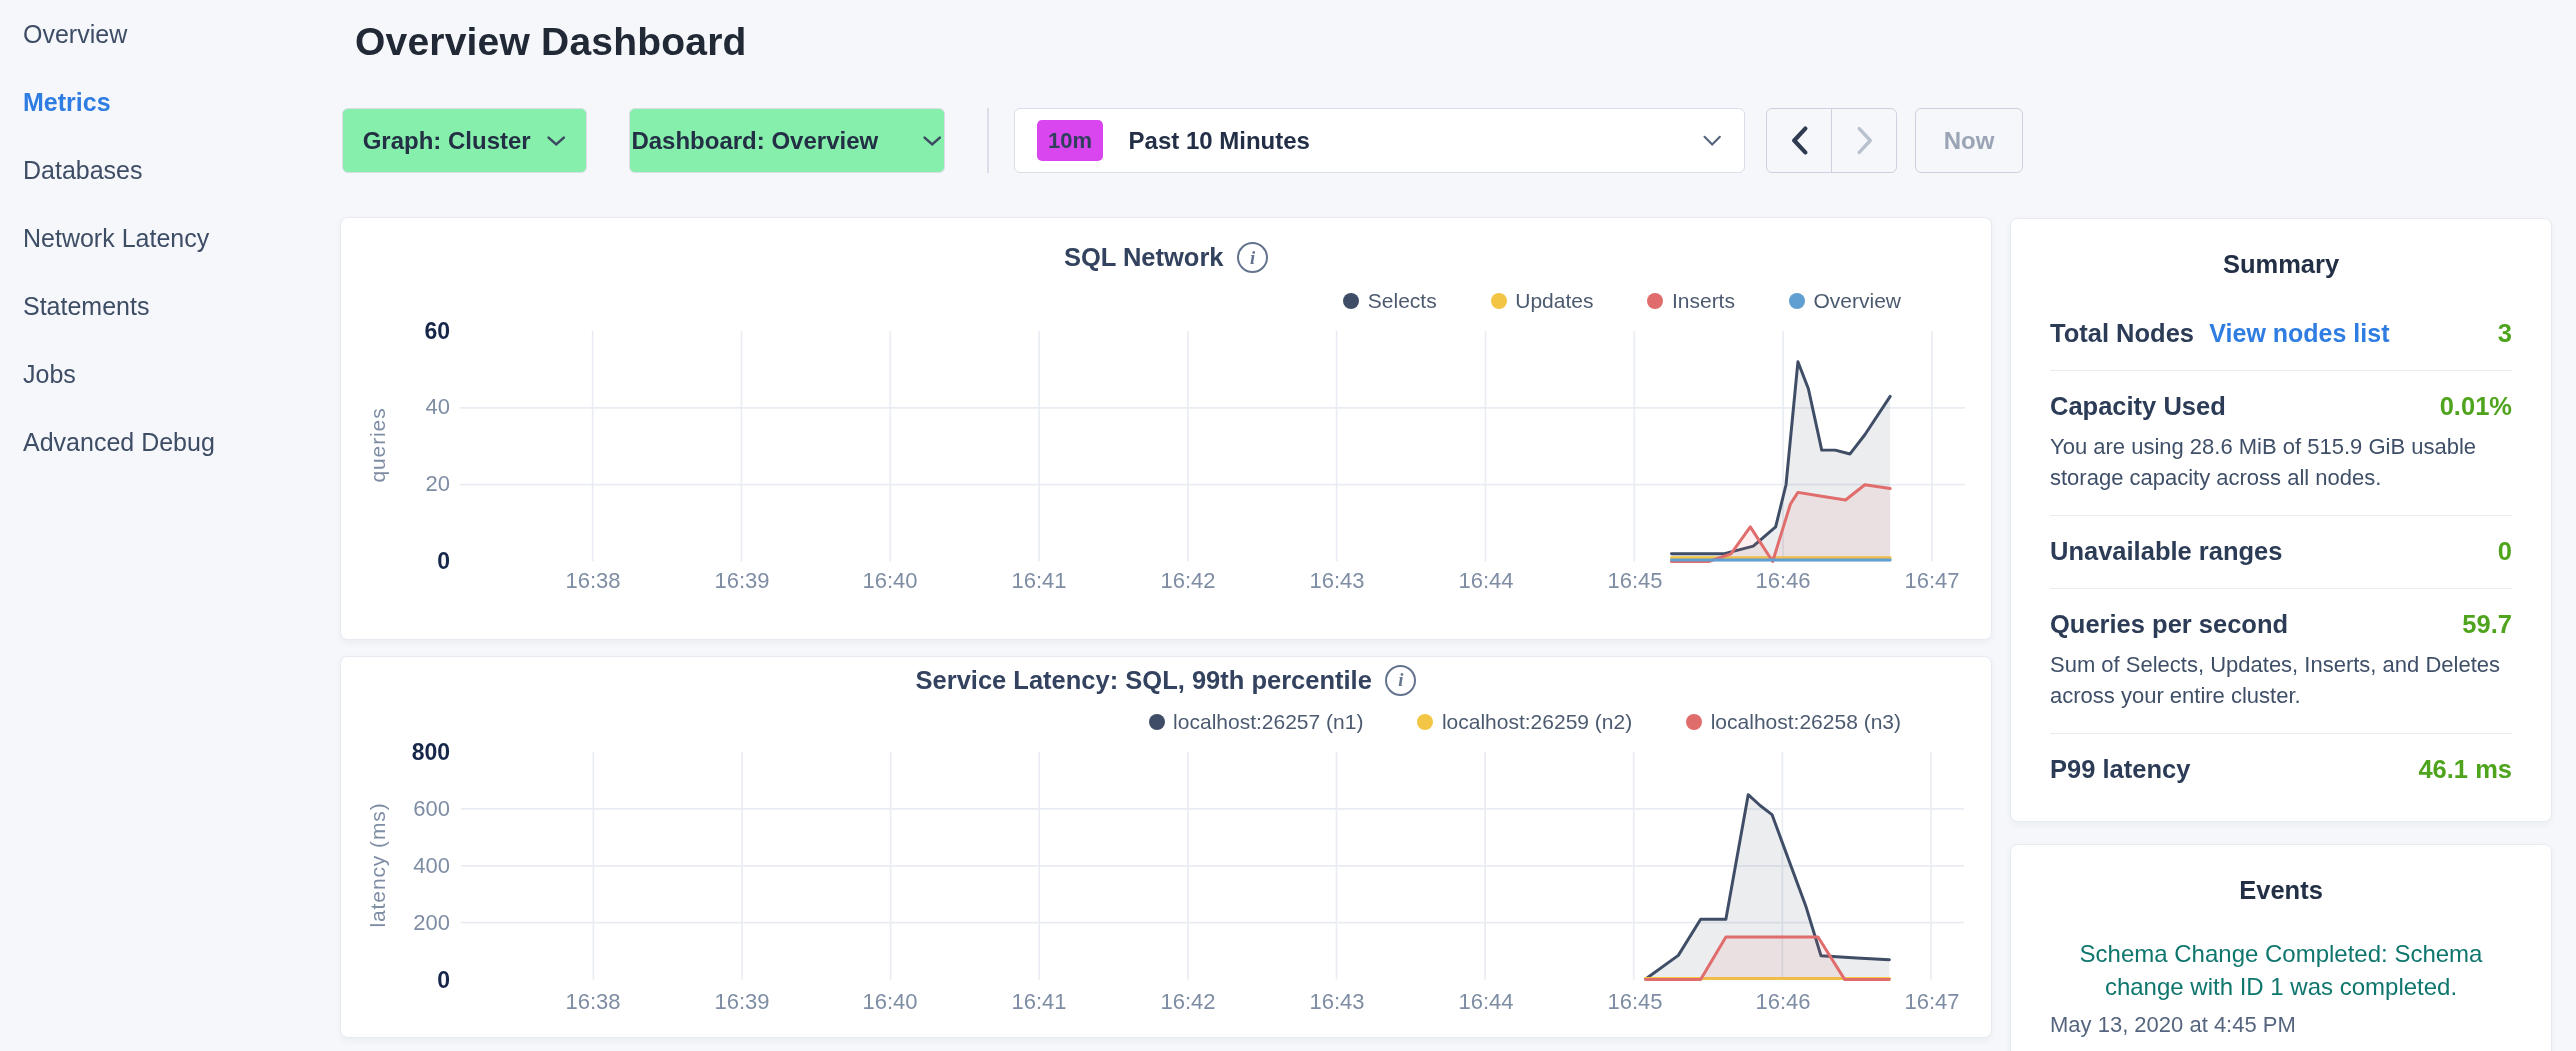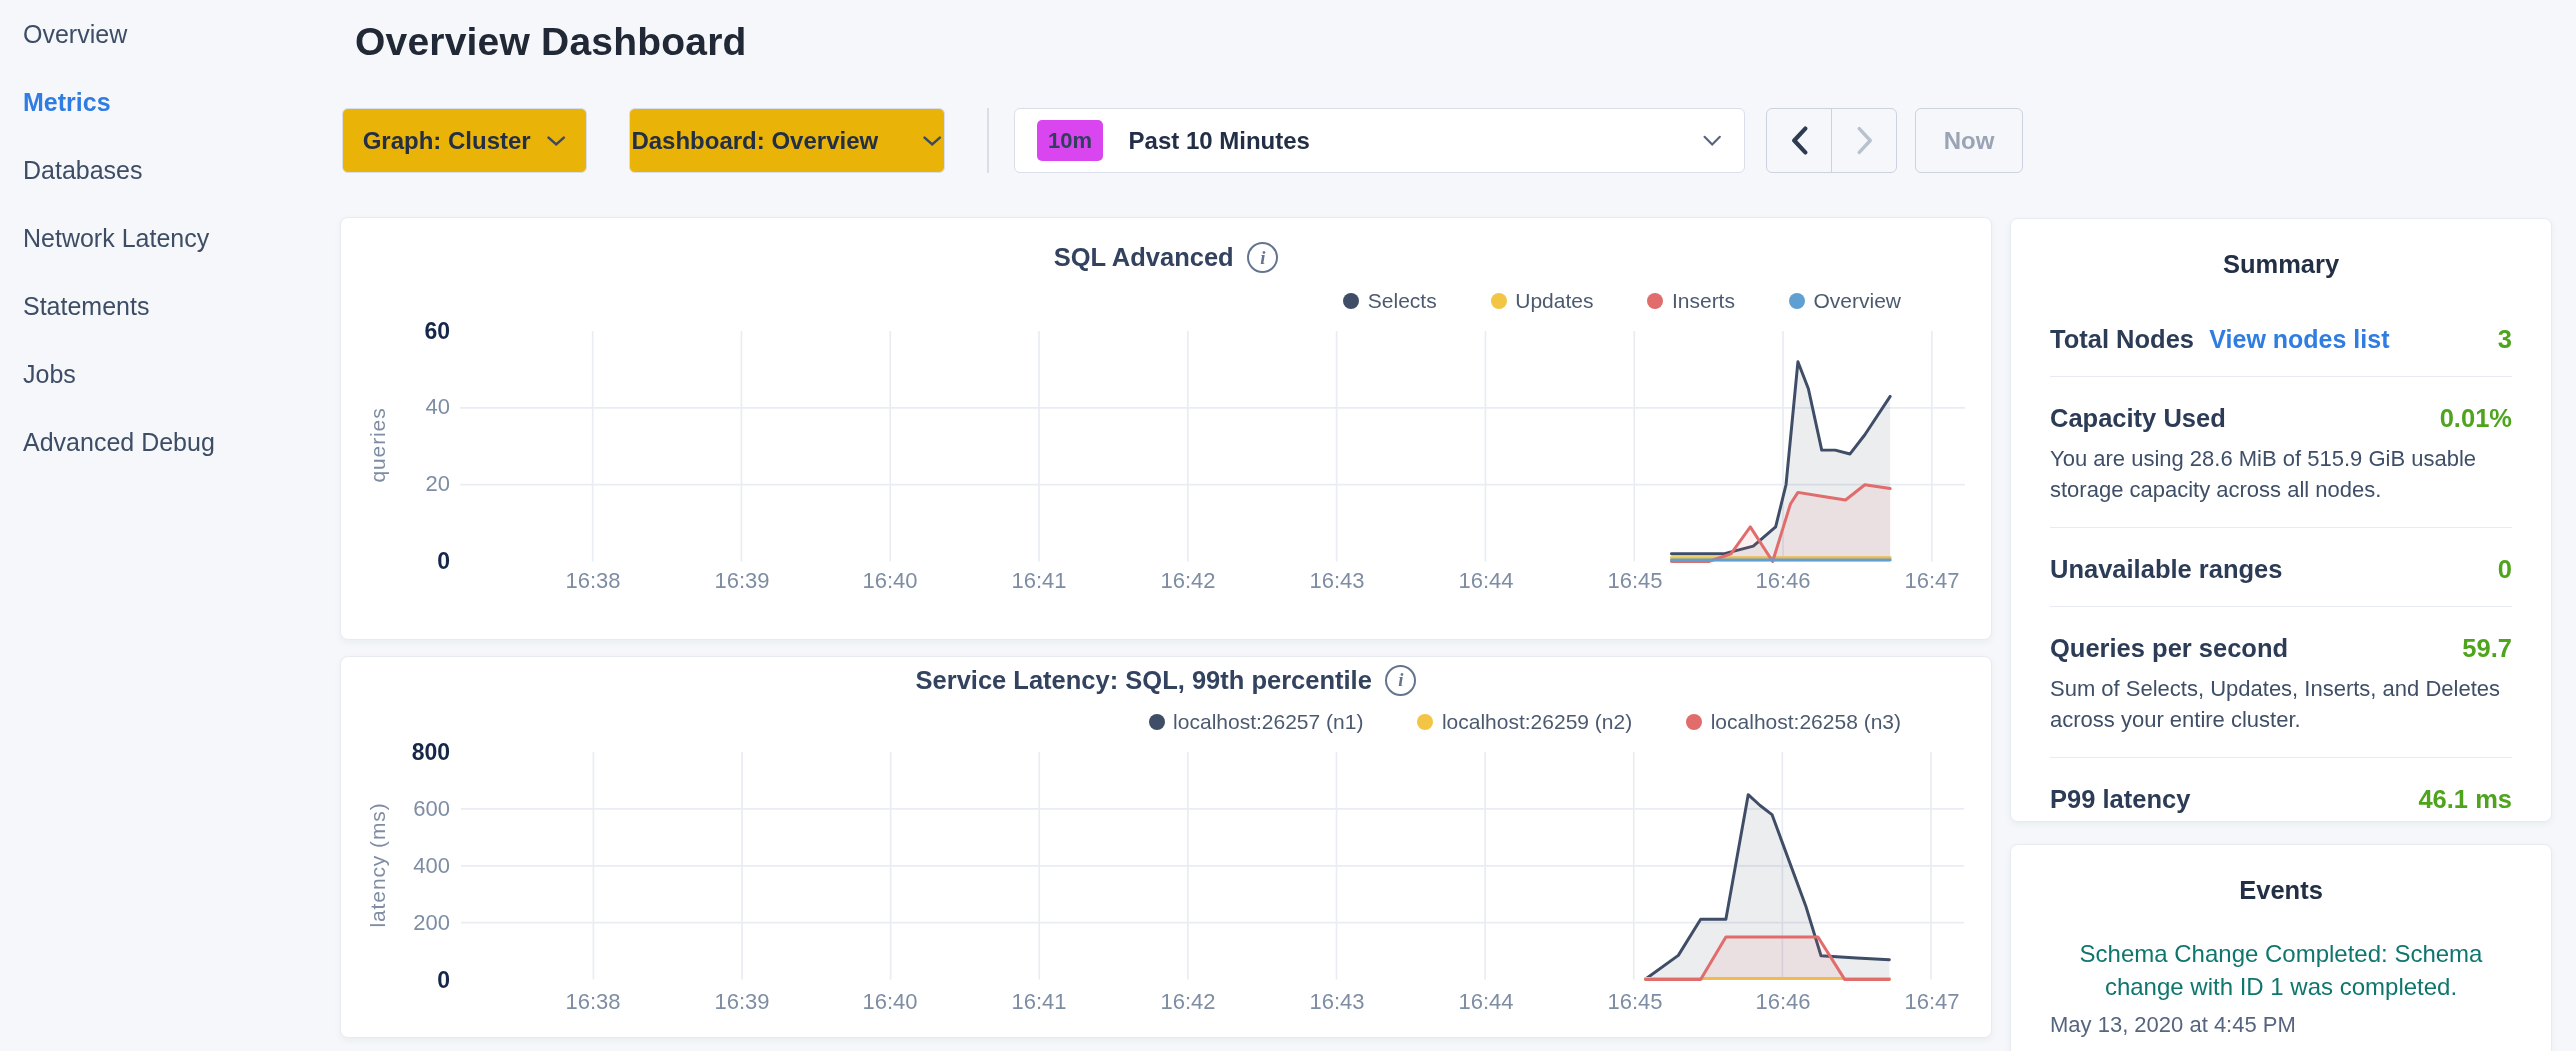--- a/index.html
+++ b/index.html
@@ -14,21 +14,21 @@
   .sidebar { position:absolute; left:0; top:0; width:340px; height:1051px; padding-top:0; }
   .nav-item {
     display:flex; align-items:center; height:68px; padding-left:23px;
     font-size:25px; font-weight:500; color:#3e4d66; cursor:pointer; text-decoration:none;
   }
   .nav-item.active { color:#2f7de2; font-weight:700; }
   
   .page-title { position:absolute; left:355px; top:20.4px; font-size:39px; font-weight:600; color:#222936; letter-spacing:0.2px; }
   
   .dd {
-    position:absolute; top:108px; height:65px; background:#eab308;
+    position:absolute; top:108px; height:65px; background:#86efac;
     border:1.7px solid #d9dee8; border-radius:6px;
     display:flex; align-items:center; justify-content:center; gap:15.3px;
     font-family:"Liberation Sans", sans-serif;
     font-weight:700; font-size:24px; color:#232f44; cursor:pointer;
   }
   #graph-dd { left:342px; width:245px; }
   #dash-dd  { left:629px; width:316px;gap:44px; }
   .vdivider { position:absolute; left:987px; top:108px; height:65px; width:1.7px; background:#d9dee8; }
   .time-picker {
     position:absolute; left:1014px; top:108px; width:731px; height:65px;
@@ -76,21 +76,21 @@
   .plot-svg { position:absolute; left:119px; }
   .ytick { position:absolute; left:24px; width:85px; text-align:right; font-size:22px; color:#7e8da3; }
   .ytick.dark { color:#16274a; font-weight:700; font-size:23px; }
   .xtick { position:absolute; width:102px; text-align:center; font-size:22px; color:#7e8da3; }
   
   .side-card { padding:0 39px; }
   .side-title { margin-top:31px; text-align:center; font-size:25.5px; font-weight:700; color:#222f45; }
   .srow { padding:21px 0 22px 0; }
   .srow:first-of-type { margin-top:18.7px; }
   .srow-head { display:flex; align-items:baseline; }
-  .slabel { font-size:25.5px; font-weight:700; color:#2c3c56;margin-top:6px; }
+  .slabel { font-size:25.5px; font-weight:700; color:#2c3c56; }
   .slink { font-size:25px; font-weight:700; color:#2f7de2; margin-left:15.3px; text-decoration:none; cursor:pointer; }
   .svalue { margin-left:auto; font-size:25.5px; font-weight:700; color:#4fa41d; }
   .sdesc { margin-top:10.2px; font-size:22px; line-height:31px; color:#3f4f68; }
   .sdiv { border:none; border-top:1.7px solid #e8ebf1; margin:0; }
   .event-text { margin-top:32px; font-size:24px; line-height:33px; color:#0f766e;text-align:center; }
   .event-time { margin-top:8.5px; font-size:22px; color:#56657f; }
 </style>
 </head>
 <body>
 
@@ -140,21 +140,21 @@
     <svg width="18.7" height="31" viewBox="0 0 22 36">
         <path d="M5 4 L18 18 L5 32" fill="none" stroke="#b9c1ce" stroke-width="4" stroke-linecap="round" stroke-linejoin="round"></path>
       </svg>
   </button>
 </div>
 
 <button class="now-btn">Now</button>
 
 <section class="card" id="chart-0">
   <div class="chart-title">
-    <span>SQL Advanced</span>
+    <span>SQL Network</span>
     <span class="info-icon">i</span>
   </div>
   <div class="legend">
       <span class="legend-item">
         <span class="legend-dot" style="background: rgb(63, 77, 102);"></span>
         <span>Selects</span>
       </span>
       <span class="legend-item">
         <span class="legend-dot" style="background: rgb(242, 197, 68);"></span>
         <span>Updates</span>

